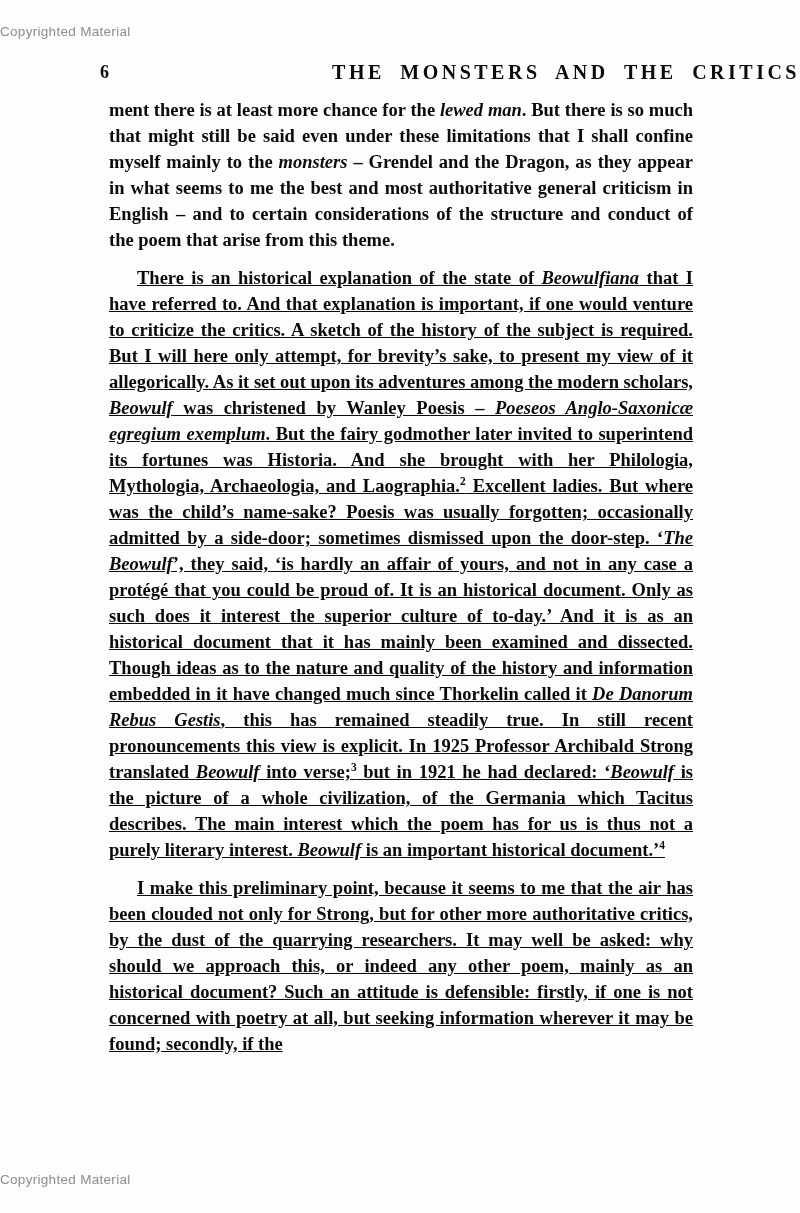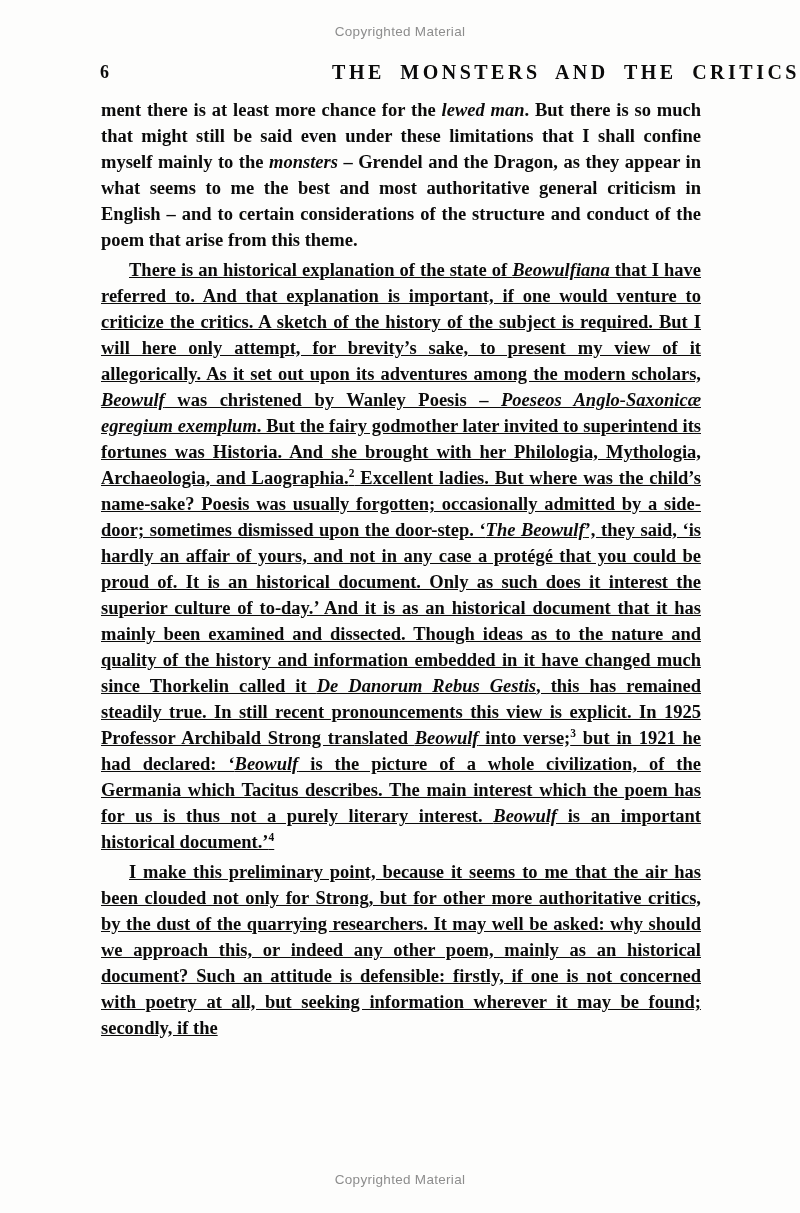--- a/index.html
+++ b/index.html
@@ -14,21 +14,20 @@
     color: #0b0b0b;
   }
   .page {
     position: relative;
     width: 800px;
     height: 1213px;
     background: #fdfdfc;
     overflow: hidden;
   }
   .copyright {
-    text-align: center;
     font-family: "Liberation Sans", sans-serif;
     color: #8d8d8d;
     font-size: 13.5px;
     letter-spacing: 0.3px;
   }
   .copyright.top {
     padding-top: 24px;
   }
   .copyright.bottom {
     position: absolute;
@@ -57,21 +56,21 @@
     word-spacing: 7px;
   }
   .body-text {
     margin: 12px 95px 0 97px;
     text-align: justify;
     font-size: 18.5px;
     line-height: 26px;
     font-weight: 700;
   }
   .para {
-    margin: 4px;
+    margin: 12px;
     padding: 0;
   }
   .para.indent {
     text-indent: 28px;
     text-decoration: underline;
   }
   .ital {
     font-style: italic;
   }
   sup.fnref {

